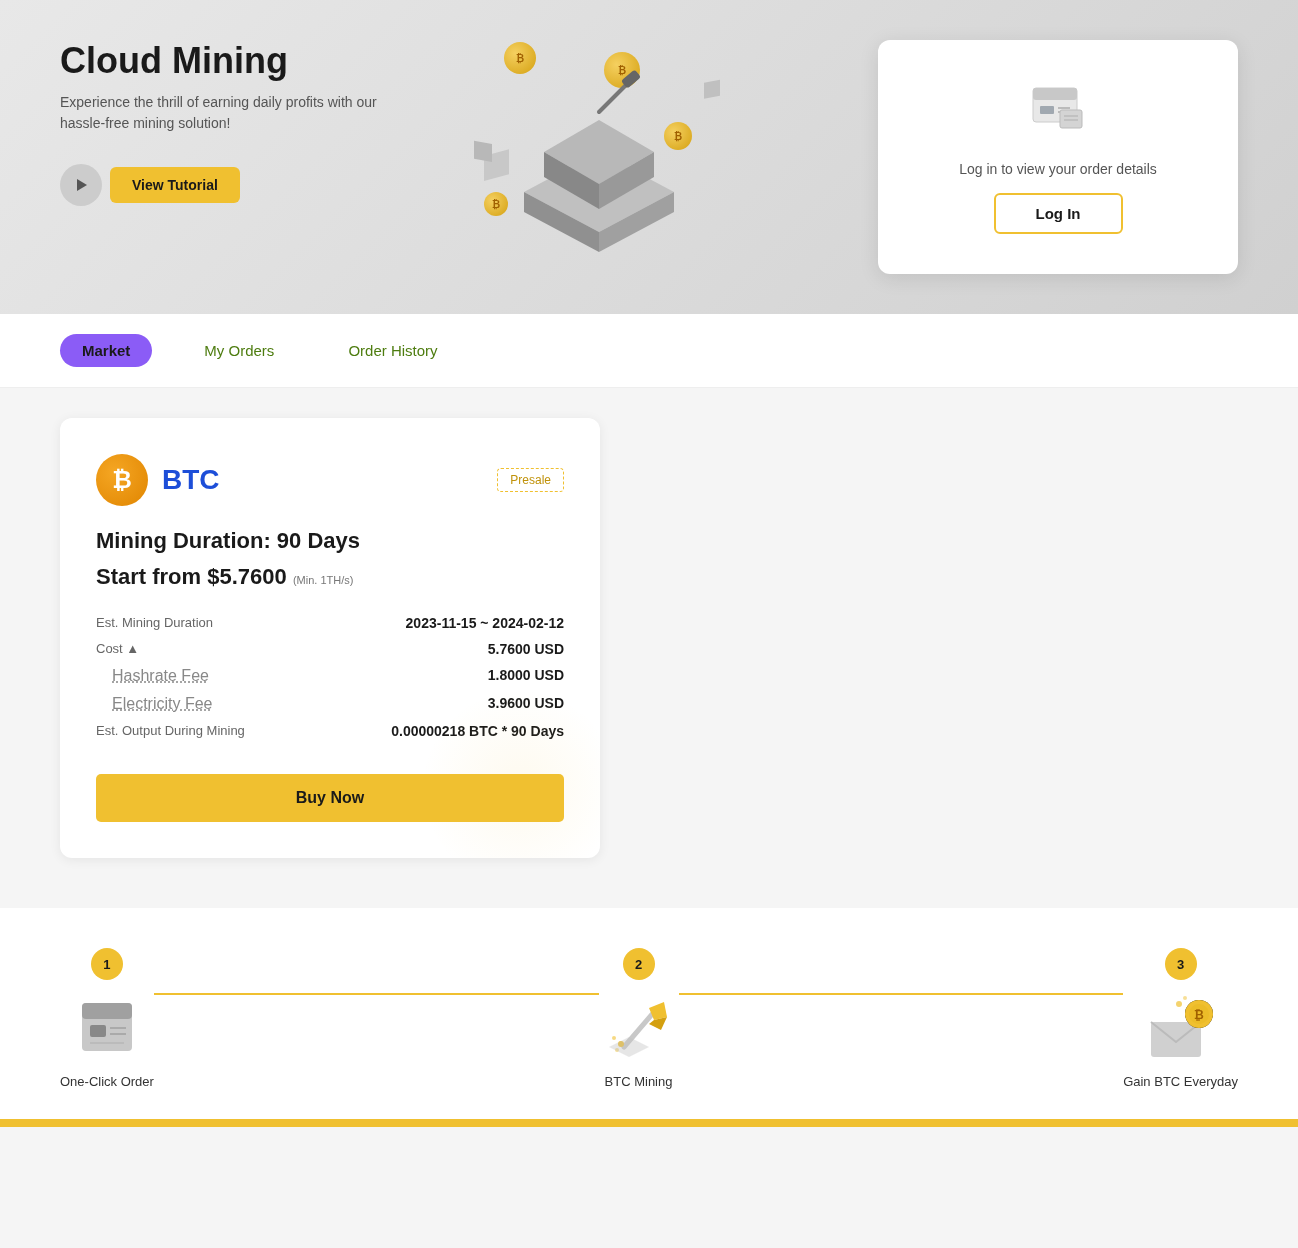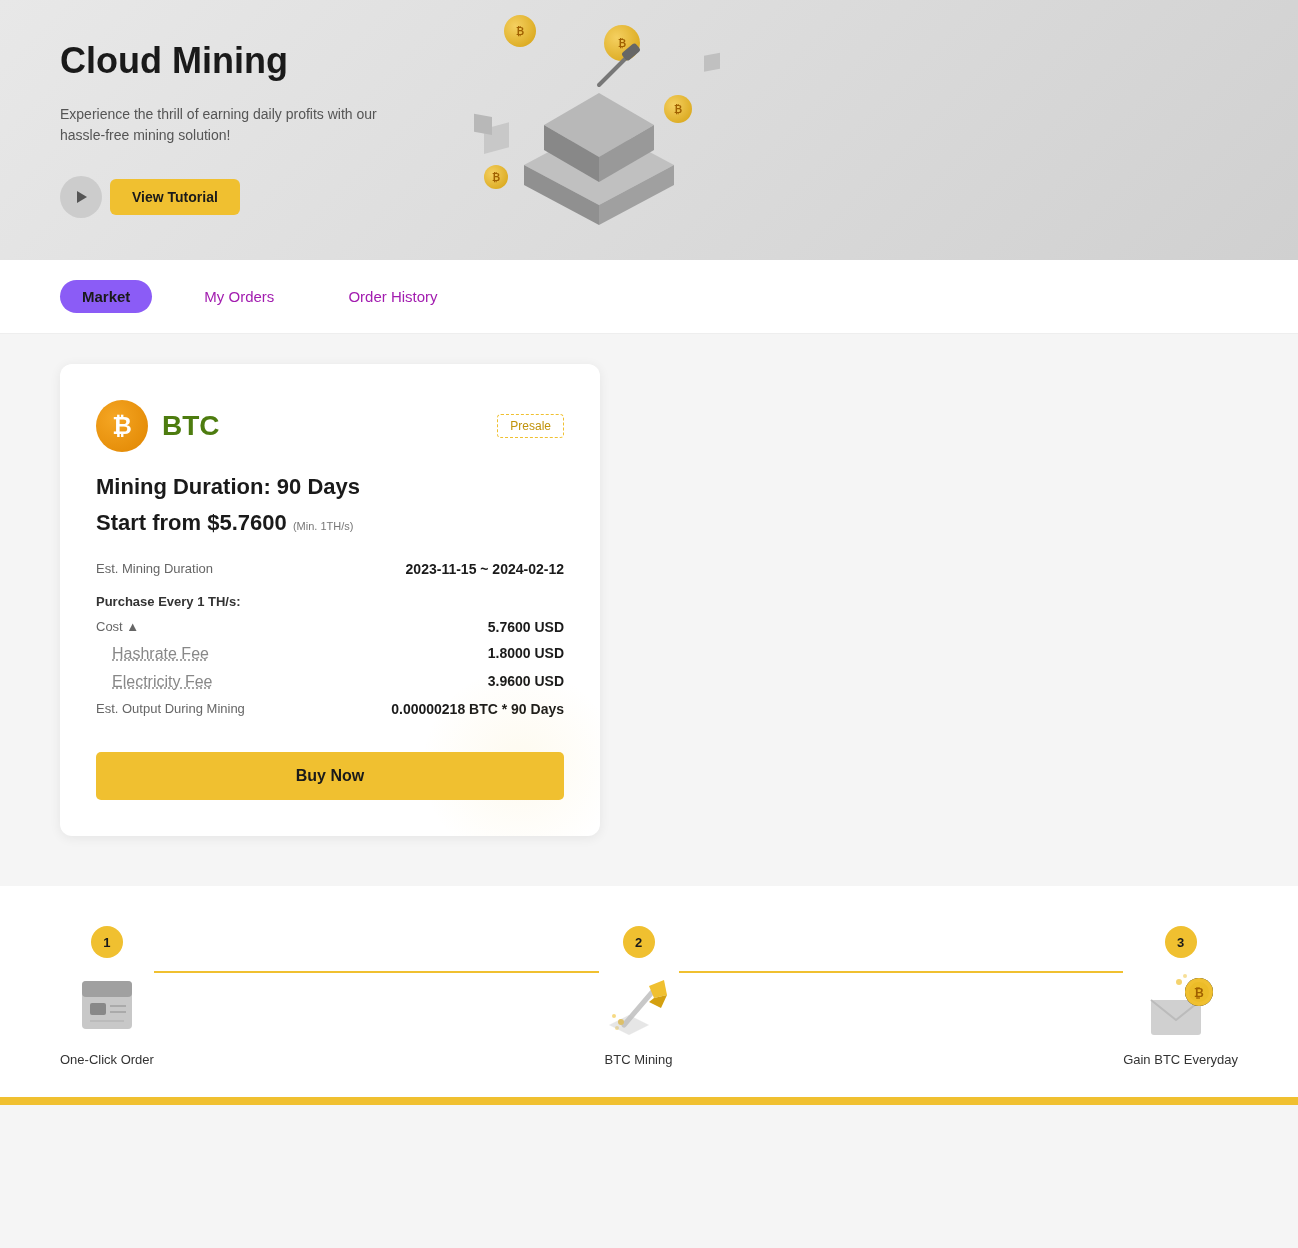--- a/index.html
+++ b/index.html
@@ -10,21 +10,21 @@
       background: linear-gradient(135deg, #e8e8e8 0%, #d0d0d0 100%);
       padding: 40px 60px;
       position: relative;
       min-height: 260px;
       display: flex;
       align-items: flex-start;
       justify-content: space-between;
       overflow: hidden;
     }
     .hero-left { z-index: 2; max-width: 350px; }
-    .hero-title { font-size: 36px; font-weight: 800; color: #1a1a1a; margin-bottom: 22px; }
+    .hero-title { font-size: 36px; font-weight: 800; color: #1a1a1a; margin-bottom: 10px; }
     .hero-subtitle { font-size: 14px; color: #555; line-height: 1.5; margin-bottom: 30px; }
     .hero-actions { display: flex; align-items: center; gap: 8px; }
     .play-btn {
       width: 42px; height: 42px; border-radius: 50%; background: #ccc;
       display: flex; align-items: center; justify-content: center; cursor: pointer; border: none;
     }
     .play-btn svg { width: 16px; height: 16px; }
     .tutorial-btn {
       background: #f0c030; border: none; padding: 10px 22px; border-radius: 6px;
       font-size: 14px; font-weight: 600; cursor: pointer; color: #1a1a1a;
@@ -95,21 +95,21 @@
       border-bottom: 1px solid #eee;
     }
     .nav-tab {
       padding: 8px 22px;
       border-radius: 20px;
       font-size: 15px;
       font-weight: 500;
       cursor: pointer;
       border: none;
       background: transparent;
-      color: #a21caf;
+      color: #4d7c0f;
     }
     .nav-tab.active {
       background: #8b5cf6;
       color: #1a1a1a;
       font-weight: 700;
     }
 
     
     .main-content { padding: 30px 60px; }
 
@@ -125,21 +125,21 @@
     }
 
     .card-header { display: flex; align-items: center; justify-content: space-between; margin-bottom: 22px; }
     .btc-logo {
       width: 52px; height: 52px; border-radius: 50%;
       background: radial-gradient(circle at 35% 35%, #f5a623, #e08500);
       display: flex; align-items: center; justify-content: center;
       font-size: 24px; font-weight: bold; color: white;
       margin-right: 14px;
     }
-    .coin-name { font-size: 28px; font-weight: 800; color: #4d7c0f; }
+    .coin-name { font-size: 28px; font-weight: 800; color: #1d4ed8; }
     .card-header-left { display: flex; align-items: center; }
     .presale-badge {
       border: 1.5px dashed #f0c030;
       color: #c0920a;
       font-size: 12px;
       padding: 4px 12px;
       border-radius: 4px;
       font-weight: 500;
     }
 
@@ -257,20 +257,36 @@
         <rect x="198" y="42" width="18" height="10" rx="3" fill="#666" transform="rotate(-40,207,47)"></rect>
 
         <rect x="60" y="140" width="25" height="25" fill="#c8c8c8" transform="skewY(-15)"></rect>
         <rect x="270" y="150" width="20" height="20" fill="#b0b0b0" transform="skewY(15)"></rect>
         <rect x="280" y="100" width="16" height="16" fill="#c0c0c0" transform="skewY(-10)"></rect>
         <rect x="50" y="100" width="18" height="18" fill="#b8b8b8" transform="skewY(10)"></rect>
       </svg>
     </div>
   </div>
 
+  <div class="login-card">
+    <div class="login-card-icon">
+      <svg viewBox="0 0 60 50" width="60" height="50">
+        <rect x="5" y="8" width="44" height="34" rx="3" fill="#e8e8e8" stroke="#ccc" stroke-width="1"></rect>
+        <rect x="5" y="8" width="44" height="12" rx="3" fill="#c8c8c8"></rect>
+        <rect x="12" y="26" width="14" height="8" rx="1" fill="#a0a8b0"></rect>
+        <line x1="30" y1="28" x2="42" y2="28" stroke="#bbb" stroke-width="2"></line>
+        <line x1="30" y1="32" x2="42" y2="32" stroke="#bbb" stroke-width="2"></line>
+        <rect x="32" y="30" width="22" height="18" rx="2" fill="#d4d4d4" stroke="#bbb" stroke-width="1"></rect>
+        <line x1="36" y1="36" x2="50" y2="36" stroke="#bbb" stroke-width="1.5"></line>
+        <line x1="36" y1="40" x2="50" y2="40" stroke="#bbb" stroke-width="1.5"></line>
+      </svg>
+    </div>
+    <p class="login-card-text">Log in to view your order details</p>
+    <button class="login-btn">Log In</button>
+  </div>
 </div>
 
 <div class="nav-bar">
   <button class="nav-tab active">Market</button>
   <button class="nav-tab">My Orders</button>
   <button class="nav-tab">Order History</button>
 </div>
 
 <div class="main-content">
   <div class="mining-card">
@@ -288,23 +304,20 @@
     <div class="start-price">
       <span>Start from $5.7600</span>
       <span class="min-label">(Min. 1TH/s)</span>
     </div>
 
     <table class="details-table">
       <tbody>
           <tr>
         <td>Est. Mining Duration</td>
         <td class="value">2023-11-15 ~ 2024-02-12</td>
-      </tr>
-      <tr>
-        <td colspan="2" class="section-label">Purchase Every 1 TH/s:</td>
       </tr>
       <tr>
         <td>Cost ▲</td>
         <td class="value">5.7600 USD</td>
       </tr>
       <tr>
         <td class="sub-label">Hashrate Fee</td>
         <td class="value">1.8000 USD</td>
       </tr>
       <tr>

